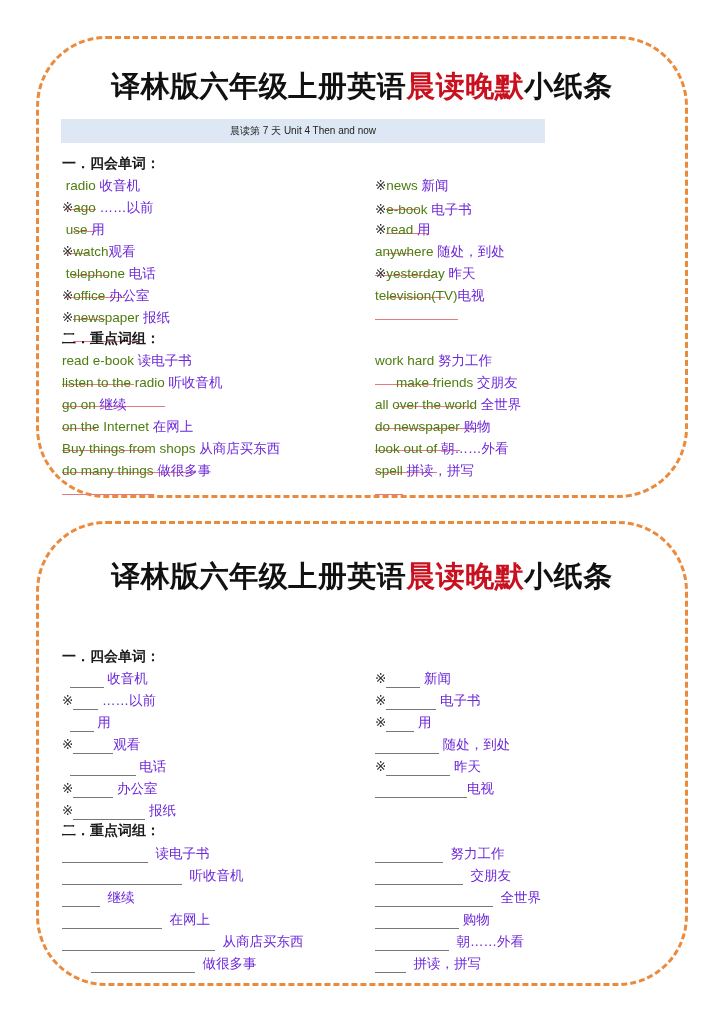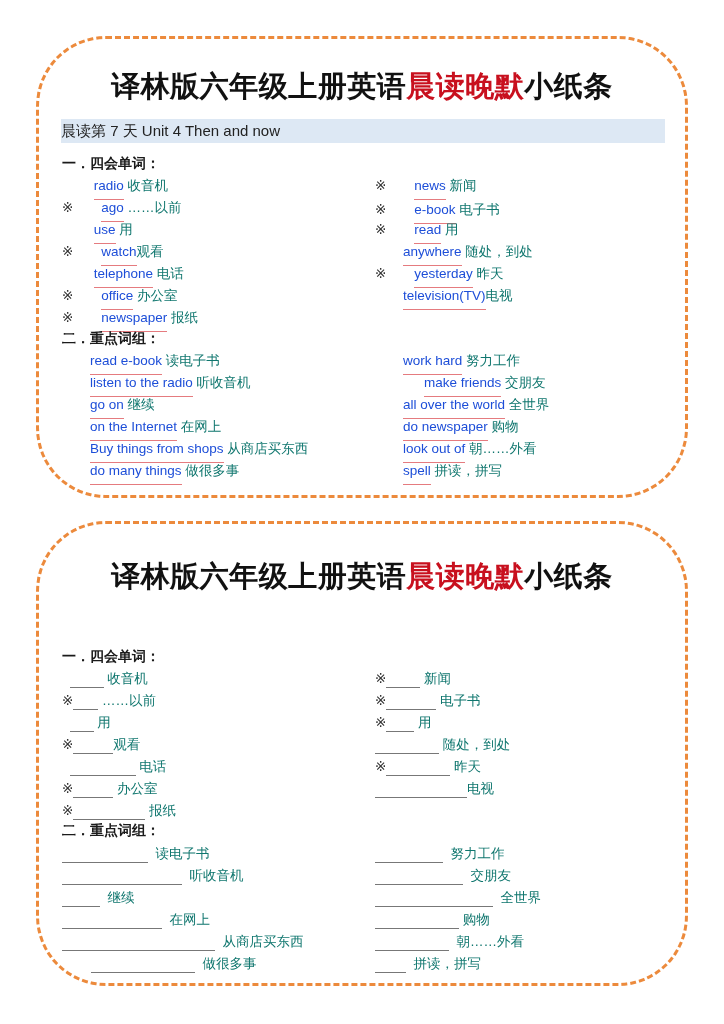--- a/index.html
+++ b/index.html
@@ -5,29 +5,29 @@
   html, body { margin:0; padding:0; background:#ffffff; }
   body { width:724px; height:1024px; position:relative; overflow:hidden;
          font-family:"Liberation Sans","DejaVu Sans",sans-serif; color:#1a1a1a; }
   .card { position:absolute; left:36px; width:652px; border:3px dashed #ec8a3c;
           border-radius:70px; box-sizing:border-box; }
   .card1 { top:36px; height:462px; }
   .card2 { top:521px; height:465px; }
   .title { position:absolute; left:0; right:0; top:28px; text-align:center;
            font-size:29px; font-weight:700; letter-spacing:0.5px; color:#111; }
   .title .hl { color:#c8101e; }
-  .banner { position:absolute; left:22px; width:604px; height:24px; top:80px;
-            background:#dde8f4; font-size:15px; line-height:24px; color:#222; }
+  .banner { position:absolute; left:22px; width:484px; height:24px; top:80px;
+            background:#dde8f4; text-align:center; font-size:10px; line-height:24px; color:#222; }
   .card2 .title { top:33px; }
   .card2 .banner { top:87px; }
   .section-head { position:absolute; font-size:14px; font-weight:700; }
   .item { position:absolute; font-size:13.5px; white-space:nowrap; line-height:18px; }
-  .en { color:#1d4ed8; border-bottom:1.5px solid #e57b7f; padding-bottom:6px;margin-left:28px; }
+  .en { color:#4d7c0f; border-bottom:1.5px solid #e57b7f; padding-bottom:16px; }
   .mark { color:#333; }
-  .zh { color:#0f766e; }
+  .zh { color:#6d28d9; }
   .blank { display:inline-block; border-bottom:1.3px solid #777; height:14px; vertical-align:bottom; }
 </style>
 </head>
 <body>
 
 <div class="card card1">
   <div class="title">
     <span>译林版六年级上册英语</span><span class="hl">晨读晚默</span><span>小纸条</span>
   </div>
   <div class="banner">晨读第 7 天  Unit 4 Then and now</div>

